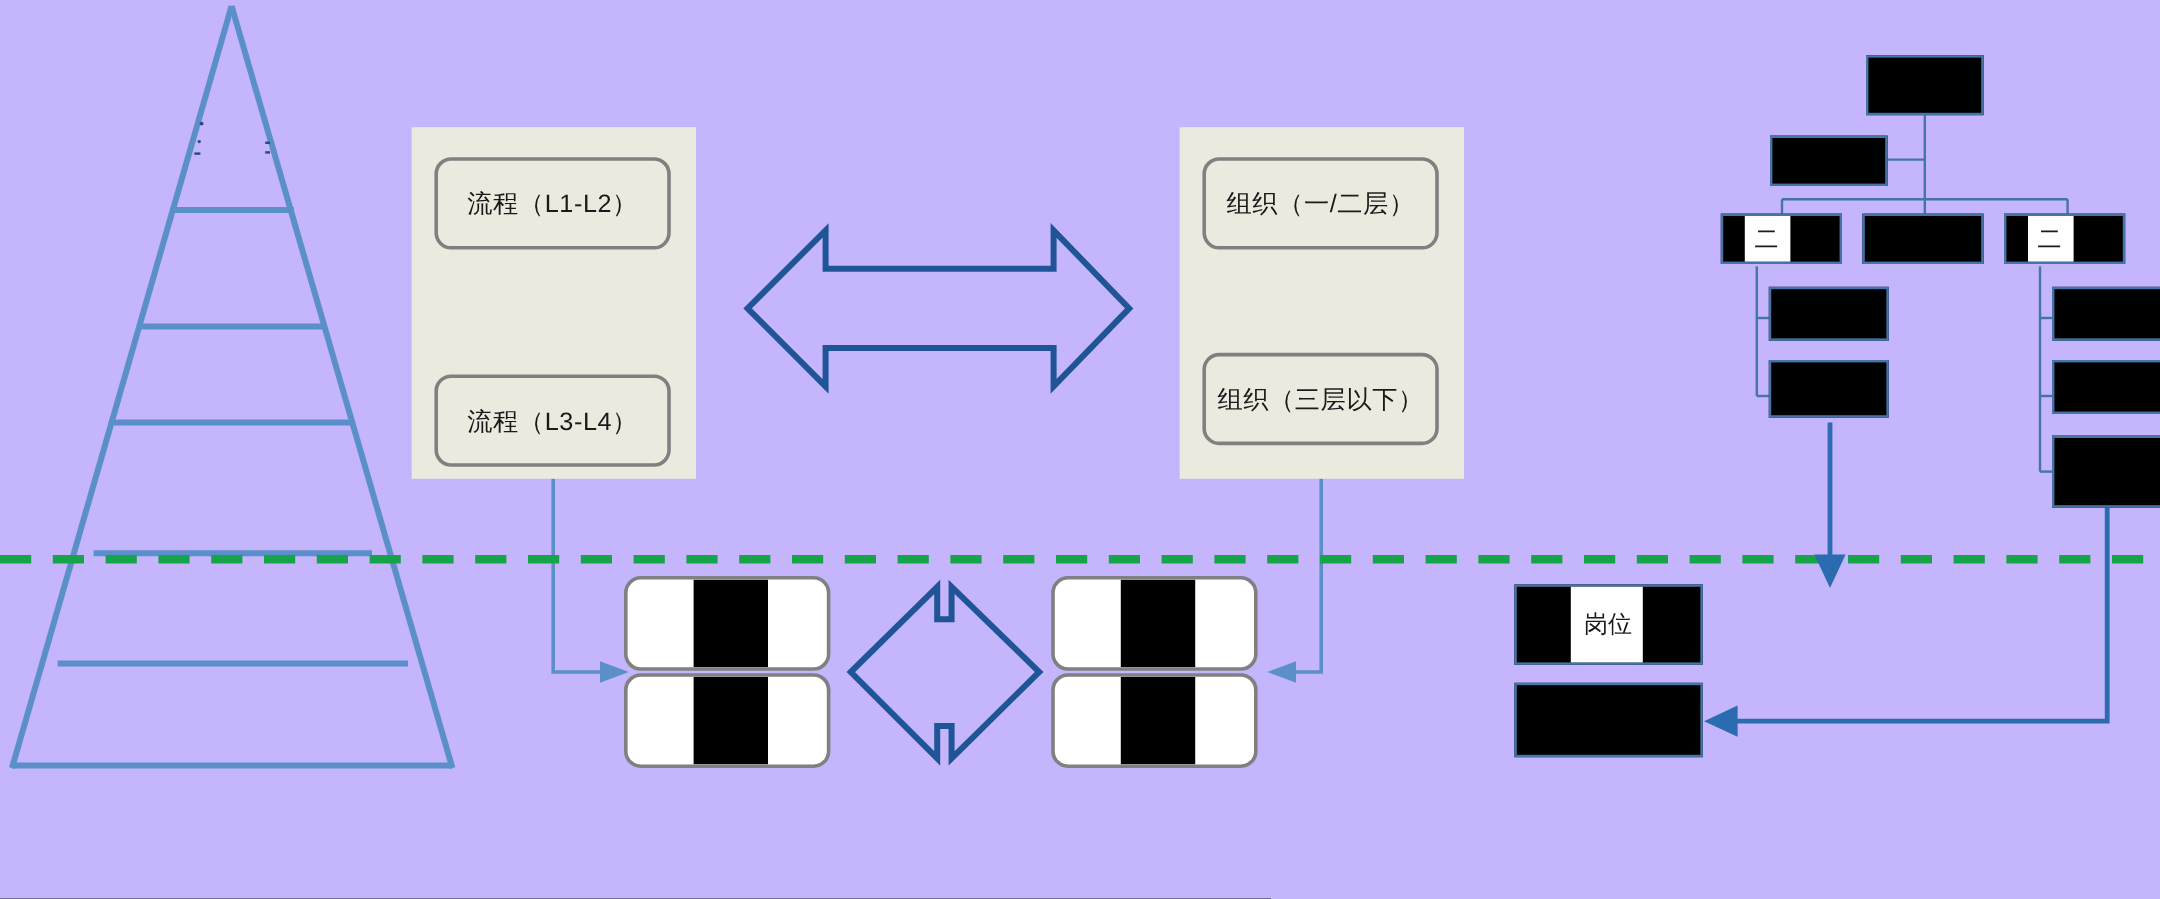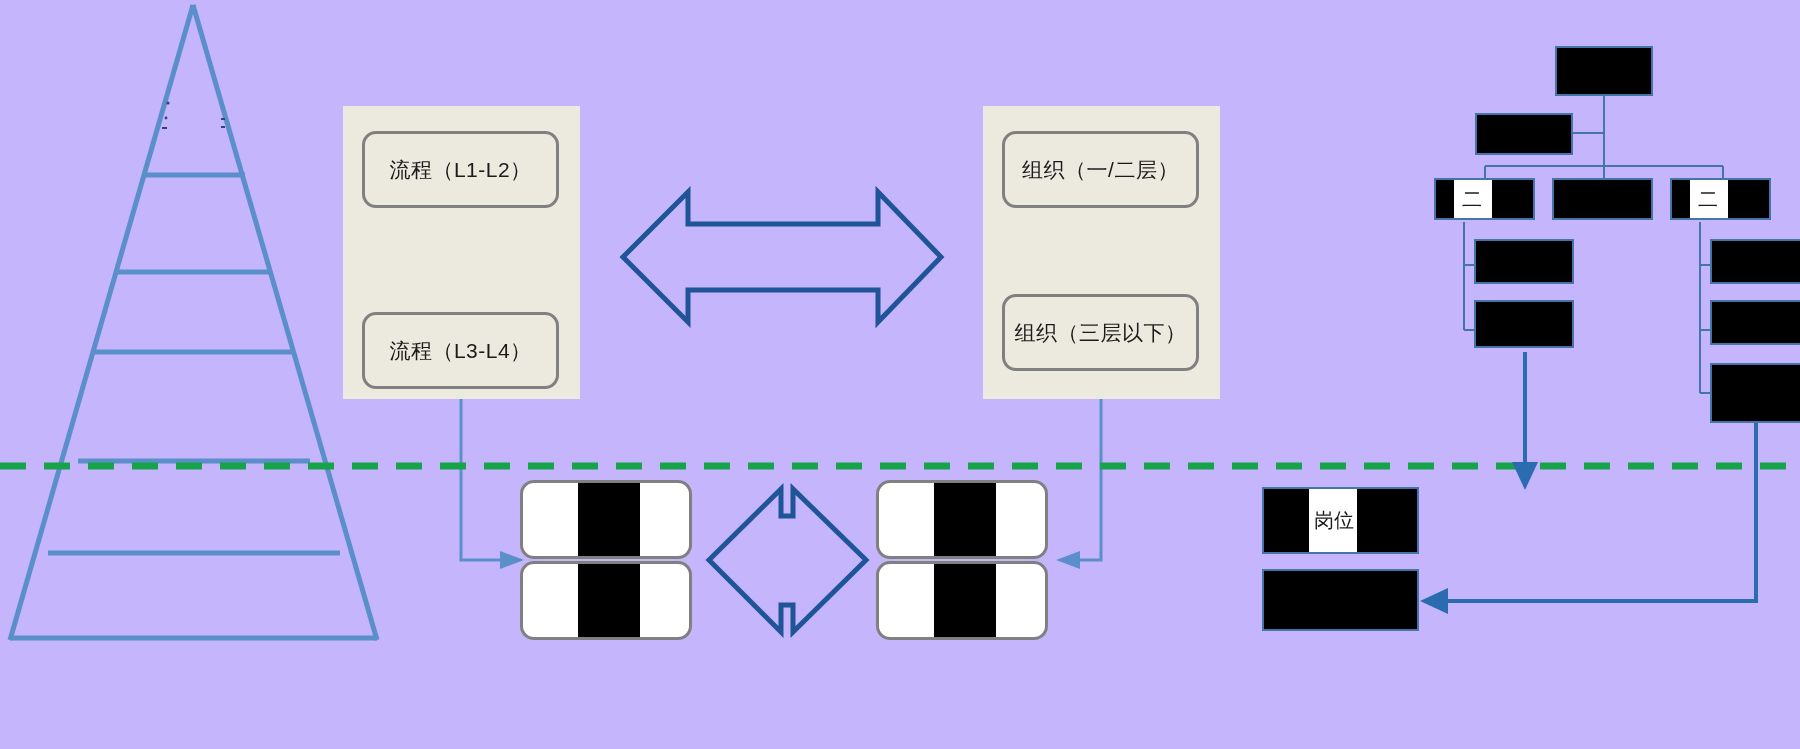--- a/index.html
+++ b/index.html
@@ -223,20 +223,20 @@
   </div>
 
   <div class="ocell" style="left:1474px; top:239px; width:100px; height:45px;"></div>
   <div class="ocell" style="left:1474px; top:300px; width:100px; height:48px;"></div>
 
   <div class="ocell" style="left:1710px; top:239px; width:100px; height:45px;"></div>
   <div class="ocell" style="left:1710px; top:300px; width:100px; height:45px;"></div>
   <div class="ocell" style="left:1710px; top:363px; width:100px; height:60px;"></div>
 
   <div class="ocell" style="left:1262px; top:487px; width:157px; height:67px;">
-    <div class="whitepatch" style="left:45px; width:48px; justify-content:center;">
+    <div class="whitepatch" style="left:45px; width:60px; justify-content:center;">
       <span style="padding-left:2px;">岗位</span>
     </div>
   </div>
 
   <div class="ocell" style="left:1262px; top:569px; width:157px; height:62px;"></div>
 
 </div>
 
 </body></html>

